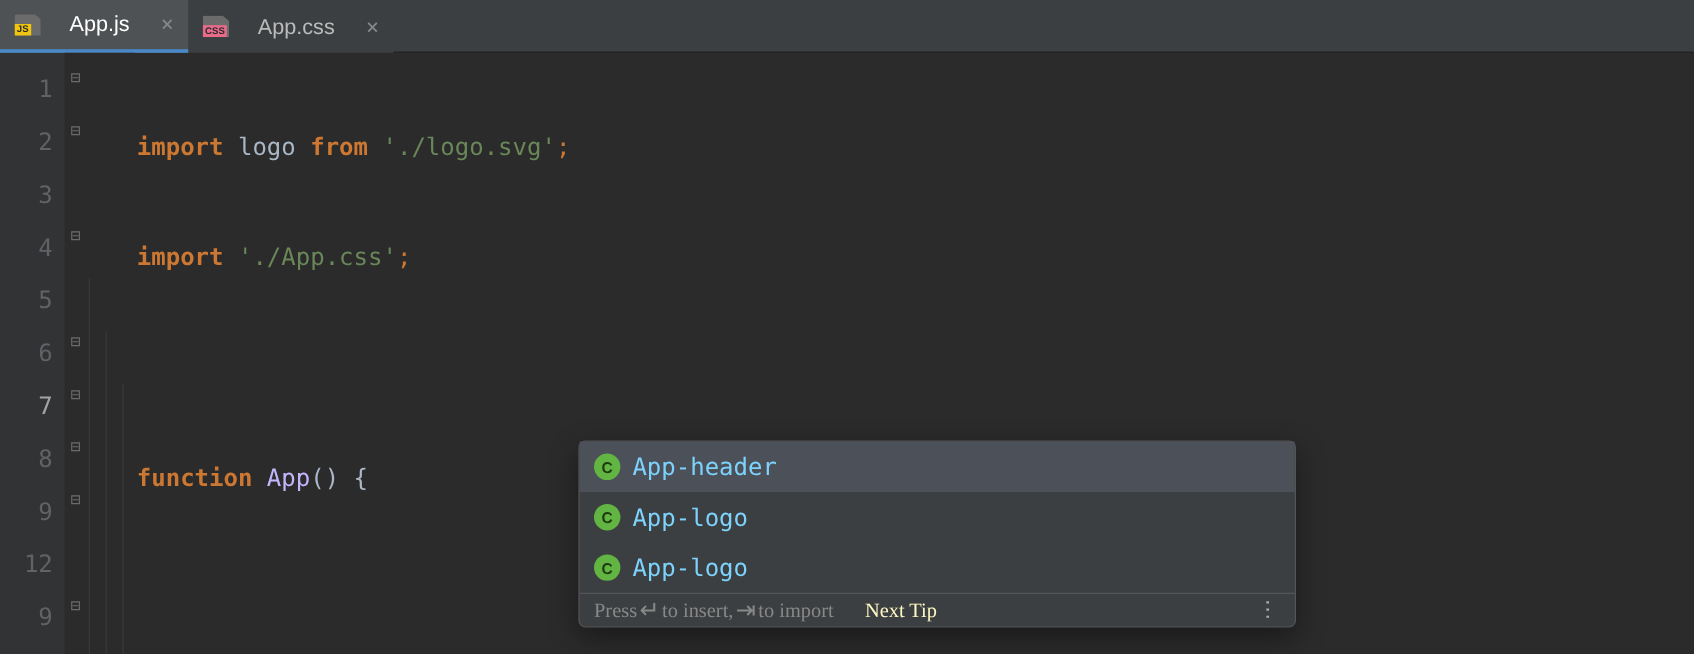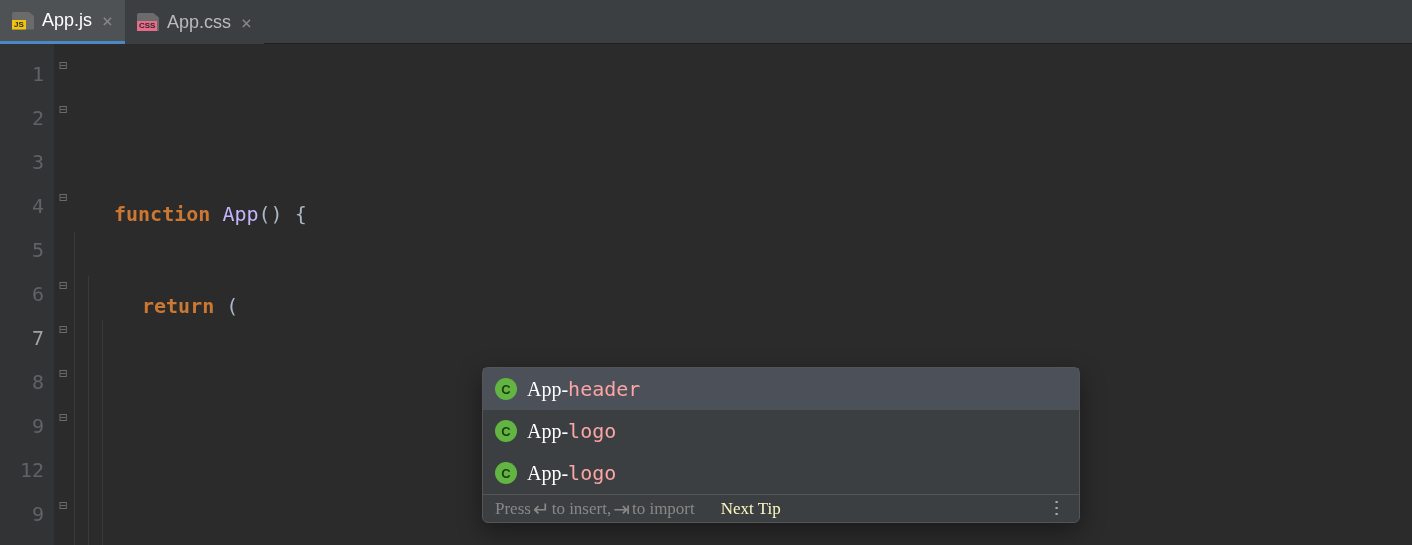--- a/index.html
+++ b/index.html
@@ -18,21 +18,21 @@
     display: flex;
     height: 44px;
     background: #3c3f41;
     border-bottom: 1px solid #1e1e1e;
   }
   .tab {
     display: flex;
     align-items: center;
     padding: 0 10px 0 12px;
     height: 44px;
-    gap: 8px;
+    gap: 24px;
     cursor: pointer;
     position: relative;
     color: #bbb;
     background: #3c3f41;
   }
   .tab.active {
     background: #4e5254;
     color: #fff;
     border-bottom: 3px solid #4a88c7;
   }
@@ -149,22 +149,22 @@
   .item-icon {
     width: 22px; height: 22px;
     border-radius: 11px;
     background: #62b543;
     color: #1e3a0e;
     font-family: sans-serif;
     font-weight: bold;
     font-size: 13px;
     display: flex; align-items: center; justify-content: center;
   }
-  .pi-prefix { color: #ffffff; font-family: Liberation Serif, serif; }
-  .pi-suffix { color: #fca5a5; }
+  .pi-prefix { color: #7dd3fc; }
+  .pi-suffix { color: #7dd3fc; }
   .popup-footer {
     display: flex;
     align-items: center;
     padding: 6px 12px;
     height: 28px;
     font-family: Liberation Serif, serif;
     font-size: 17px;
     color: #888;
     border-top: 1px solid #555;
     justify-content: space-between;
@@ -213,23 +213,24 @@
     <span class="fold-mark" style="top:276px">⊟</span>
     <span class="fold-mark" style="top:320px">⊟</span>
     <span class="fold-mark" style="top:364px">⊟</span>
     <span class="fold-mark" style="top:452px">⊟</span>
     <div class="indent-guide-v" style="left:20px; top:188px; height:320px;"></div>
     <div class="indent-guide-v" style="left:34px; top:232px; height:280px;"></div>
     <div class="indent-guide-v" style="left:48px; top:276px; height:236px;"></div>
   </div>
 
   <div class="code">
+    <div class="code-line"><span class="kw-b">import</span> <span class="ident">logo</span> <span class="kw-b">from</span> <span class="str">'./logo.svg'</span><span class="punct">;</span></div>
+    <div class="code-line"><span class="kw-b">import</span> <span class="str">'./App.css'</span><span class="punct">;</span></div>
     <div class="code-line"></div>
     <div class="code-line"><span class="kw-b">function</span> <span class="fn-name">App</span><span class="brace">()</span> <span class="brace">{</span></div>
-    <div class="code-line indent1"><span class="kw-b">return</span> <span class="brace">(</span></div>
     
     
     
     
     
     
   </div>
 </div>
 
 <div class="popup">

